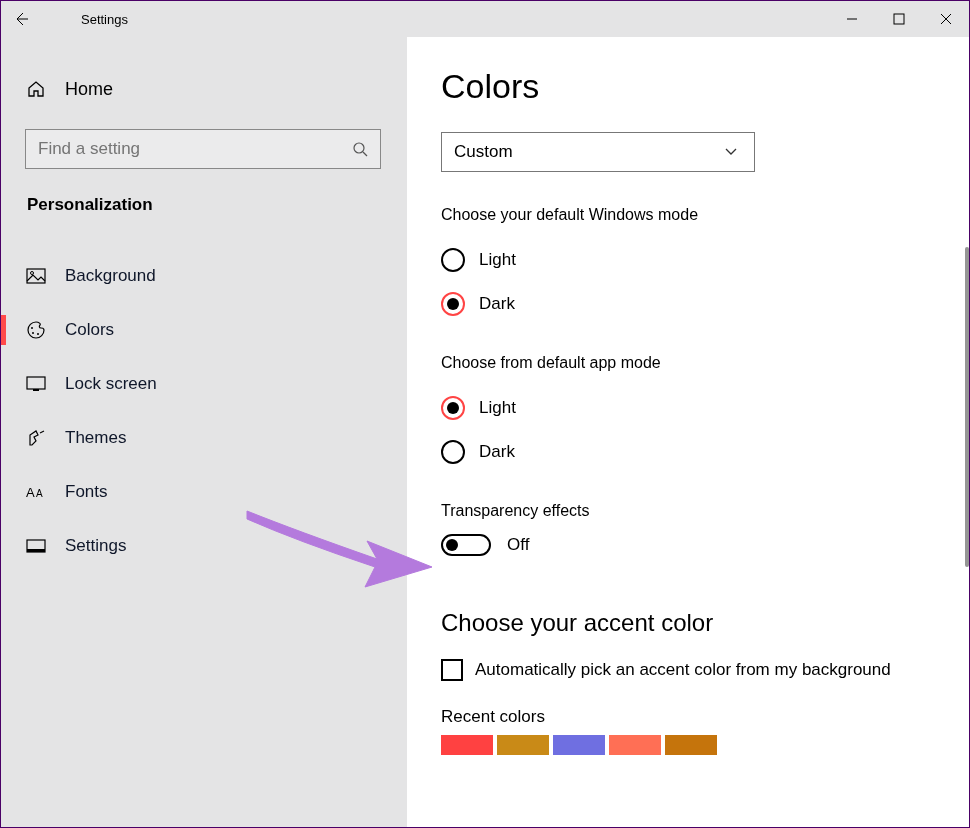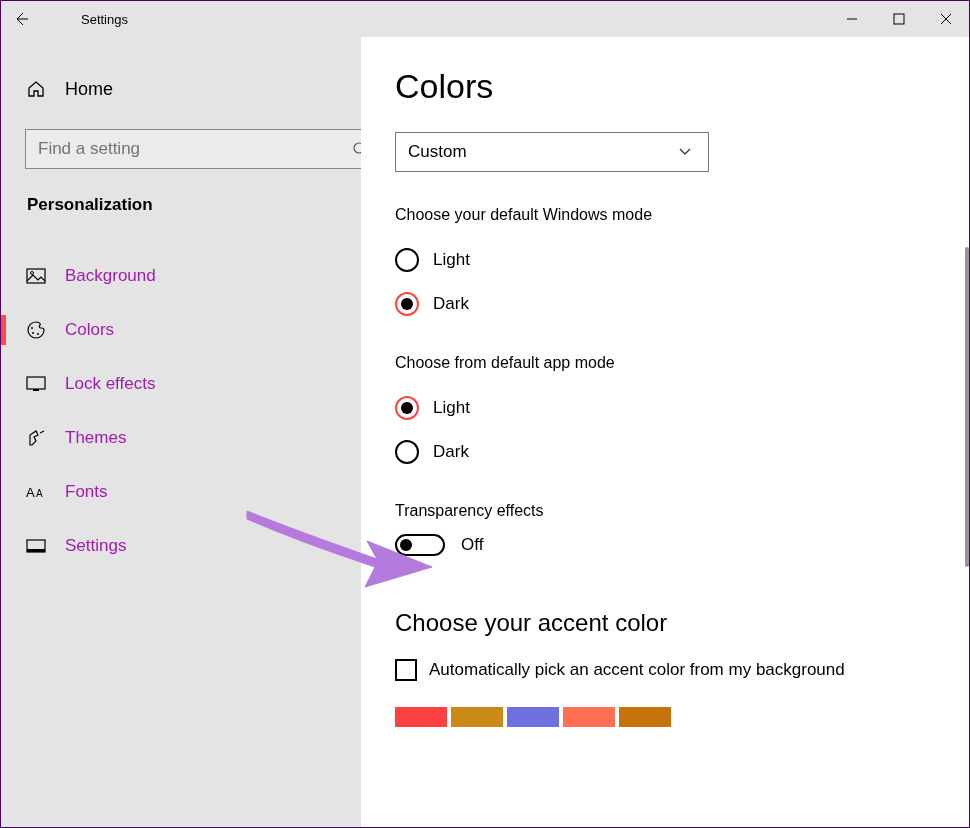--- a/index.html
+++ b/index.html
@@ -4,33 +4,33 @@
 <style>
   * { box-sizing: border-box; margin: 0; padding: 0; font-family: "Segoe UI", -apple-system, sans-serif; }
   body { width: 970px; height: 828px; overflow: hidden; position: relative; background: #fff; }
   .window { width: 970px; height: 828px; border: 1.5px solid #4a0066; display: flex; flex-direction: column; position: relative; }
   .titlebar { height: 36px; display: flex; align-items: center; background: #e4e4e5; position: relative; }
   .back-btn { width: 40px; height: 36px; display: flex; align-items: center; justify-content: center; cursor: pointer; }
   .title { font-size: 13px; margin-left: 40px; color: #000000; }
   .win-controls { position: absolute; right: 0; top: 0; display: flex; }
   .win-btn { width: 47px; height: 36px; display: flex; align-items: center; justify-content: center; cursor: pointer; }
   .body { flex: 1; display: flex; overflow: hidden; }
-  .sidebar { width: 360px; background: #e4e4e5; padding-top: 30px; position: relative; }
+  .sidebar { width: 406px; background: #e4e4e5; padding-top: 30px; position: relative; }
   .home-row { display: flex; align-items: center; padding: 0 24px; height: 44px; cursor: pointer; }
   .home-row .icon { width: 22px; display: flex; justify-content: center; }
   .home-row .label { margin-left: 18px; font-size: 18px; color: #000; }
   .search-wrap { margin: 18px 24px 8px 24px; }
   .search-box { width: 356px; height: 40px; border: 1px solid #888; background: #ebebec; display: flex; align-items: center; padding-left: 12px; }
   .search-input { flex: 1; border: none; background: transparent; font-size: 17px; color: #666; outline: none; }
   .search-icon { width: 40px; display: flex; justify-content: center; align-items: center; }
   .section-title { font-weight: 600; font-size: 17px; padding: 18px 26px 6px 26px; color: #000; }
   .nav-items { margin-top: 28px; }
   .nav-item { display: flex; align-items: center; height: 54px; padding-left: 24px; cursor: pointer; position: relative; }
   .nav-item .icon { width: 22px; display: flex; justify-content: center; align-items: center; }
-  .nav-item .label { margin-left: 18px; font-size: 17px; color: #a21caf; }
+  .nav-item .label { margin-left: 18px; font-size: 17px; color: #0f172a; }
   .nav-item.selected::before { content: ""; position: absolute; left: 0; top: 50%; transform: translateY(-50%); width: 5px; height: 30px; background: #ff4a4a; }
   .content { flex: 1; background: #fff; position: relative; overflow-y: auto; }
   .content-inner { padding: 30px 34px; }
   .page-title { font-size: 34px; font-weight: 400; margin-bottom: 26px; color: #000; }
   .dropdown { width: 314px; height: 40px; border: 1.5px solid #777; display: flex; align-items: center; padding: 0 12px; cursor: pointer; margin-bottom: 34px; }
   .dropdown .dd-label { flex: 1; font-size: 17px; }
   .dd-chevron { width: 18px; }
   .field-label { font-size: 16px; color: #000; margin-bottom: 14px; }
   .radio-group { margin-bottom: 28px; }
   .radio-row { display: flex; align-items: center; height: 44px; cursor: pointer; }
@@ -135,21 +135,21 @@
             </span>
           <span class="label">Colors</span>
         </div>
         <div class="nav-item">
           <span class="icon">
               <svg width="20" height="16" viewBox="0 0 20 16">
                 <rect x="1" y="1" width="18" height="12" stroke="#000" fill="none" stroke-width="1.2"></rect>
                 <rect x="7" y="13" width="6" height="2" fill="#000"></rect>
               </svg>
             </span>
-          <span class="label">Lock effects</span>
+          <span class="label">Lock screen</span>
         </div>
         <div class="nav-item">
           <span class="icon">
               <svg width="20" height="18" viewBox="0 0 20 18">
                 <path d="M4 16 L4 6 L10 2 L12 6 L8 8 L10 12 L6 16 Z" stroke="#000" fill="none" stroke-width="1.2"></path>
                 <path d="M14 4 L18 2" stroke="#000" stroke-width="1.2"></path>
               </svg>
             </span>
           <span class="label">Themes</span>
         </div>
@@ -224,20 +224,21 @@
           <span class="toggle-label">Off</span>
         </div>
 
         <div class="section-h2">Choose your accent color</div>
 
         <div class="check-row">
           <span class="checkbox"></span>
           <span class="check-label">Automatically pick an accent color from my background</span>
         </div>
 
+        <div class="recent-label">Recent colors</div>
         <div class="swatches">
           <div class="swatch" style="background:#ff4141"></div>
           <div class="swatch" style="background:#c98a17"></div>
           <div class="swatch" style="background:#6f6fe1"></div>
           <div class="swatch" style="background:#ff6f55"></div>
           <div class="swatch" style="background:#c5740c"></div>
         </div>
 
       </div>
 

